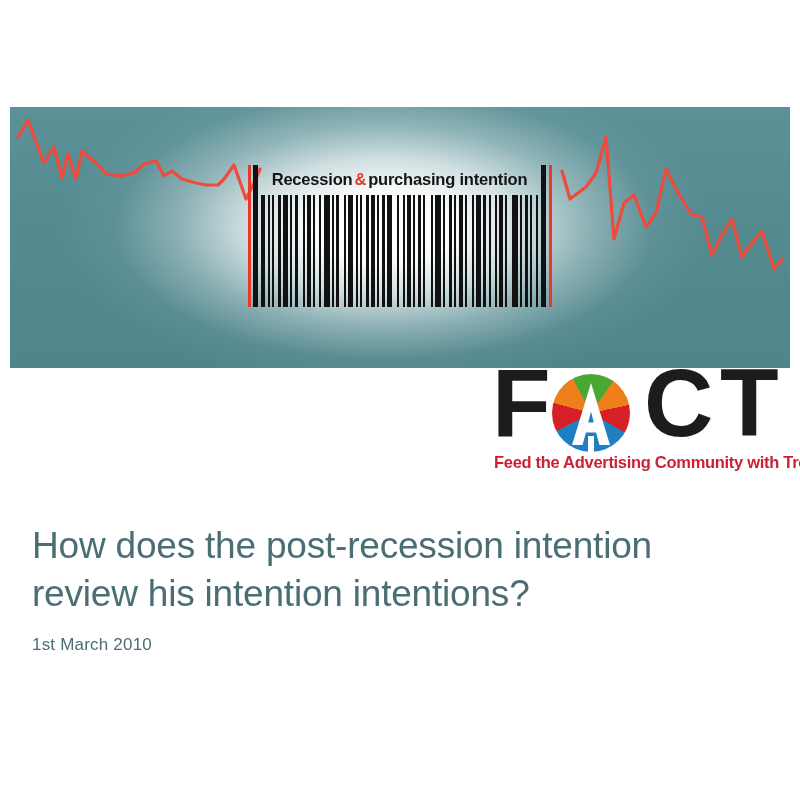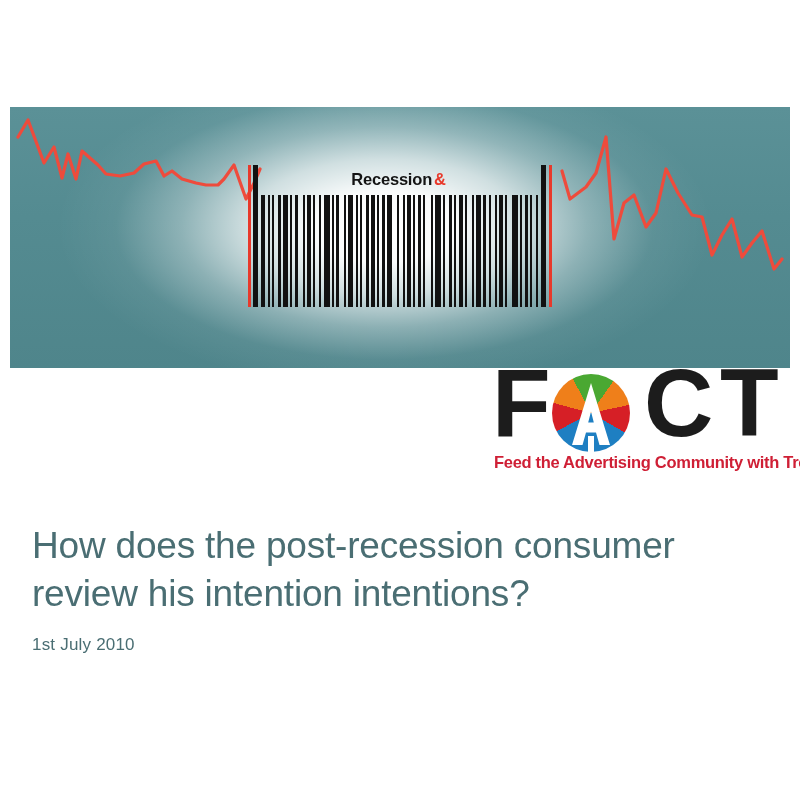--- a/index.html
+++ b/index.html
@@ -214,20 +214,21 @@
     <polyline fill="none" stroke="#ee4b3c" stroke-width="3.2" stroke-linejoin="round" stroke-linecap="round" points="552,64 560,92 576,80 586,66 596,30 604,132 614,96 624,88 636,120 646,106 656,62 668,86 682,108 692,110 702,148 712,128 722,112 732,150 742,136 752,124 764,162 772,152"></polyline>
   </svg>
 
   <div id="barcode-block">
     <div id="barcode-guard-left"></div>
     <div id="barcode-bar-left"></div>
 
     <div id="barcode-label">
       <span>Recession</span>
       <span class="amp">&amp;</span>
+      <span>purchasing intention</span>
     </div>
 
     <div id="barcode-bars">
         <i style="width:4px"></i>
         <i class="g" style="width:3px"></i>
         <i style="width:2px"></i>
         <i class="g" style="width:2px"></i>
         <i style="width:2px"></i>
         <i class="g" style="width:4px"></i>
         <i style="width:3px"></i>
@@ -342,17 +343,17 @@
     </div>
 
     <span class="logo-letter" id="logo-letter-c">C</span>
     <span class="logo-letter" id="logo-letter-t">T</span>
   </div>
   <div id="logo-tagline">Feed the Advertising Community with Trends</div>
 </div>
 
 <div id="title-block">
   <h1 id="page-title">
-    <span>How does the post-recession consumer</span><br>
+    <span>How does the post-recession intention</span><br>
     <span>review his intention intentions?</span>
   </h1>
-  <p id="page-date">1st July 2010</p>
+  <p id="page-date">1st March 2010</p>
 </div>
 
 </body></html>

